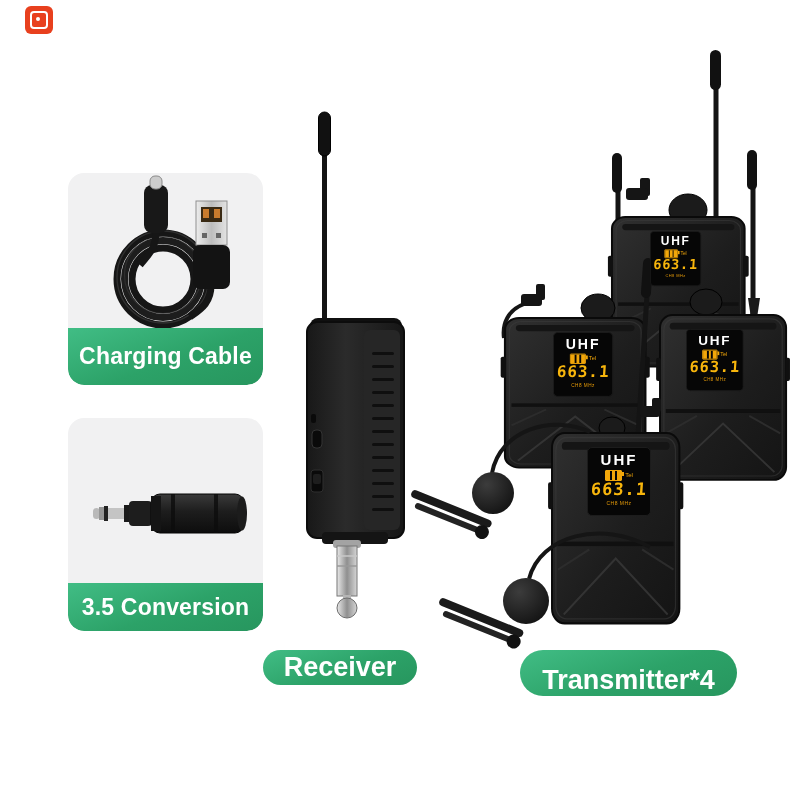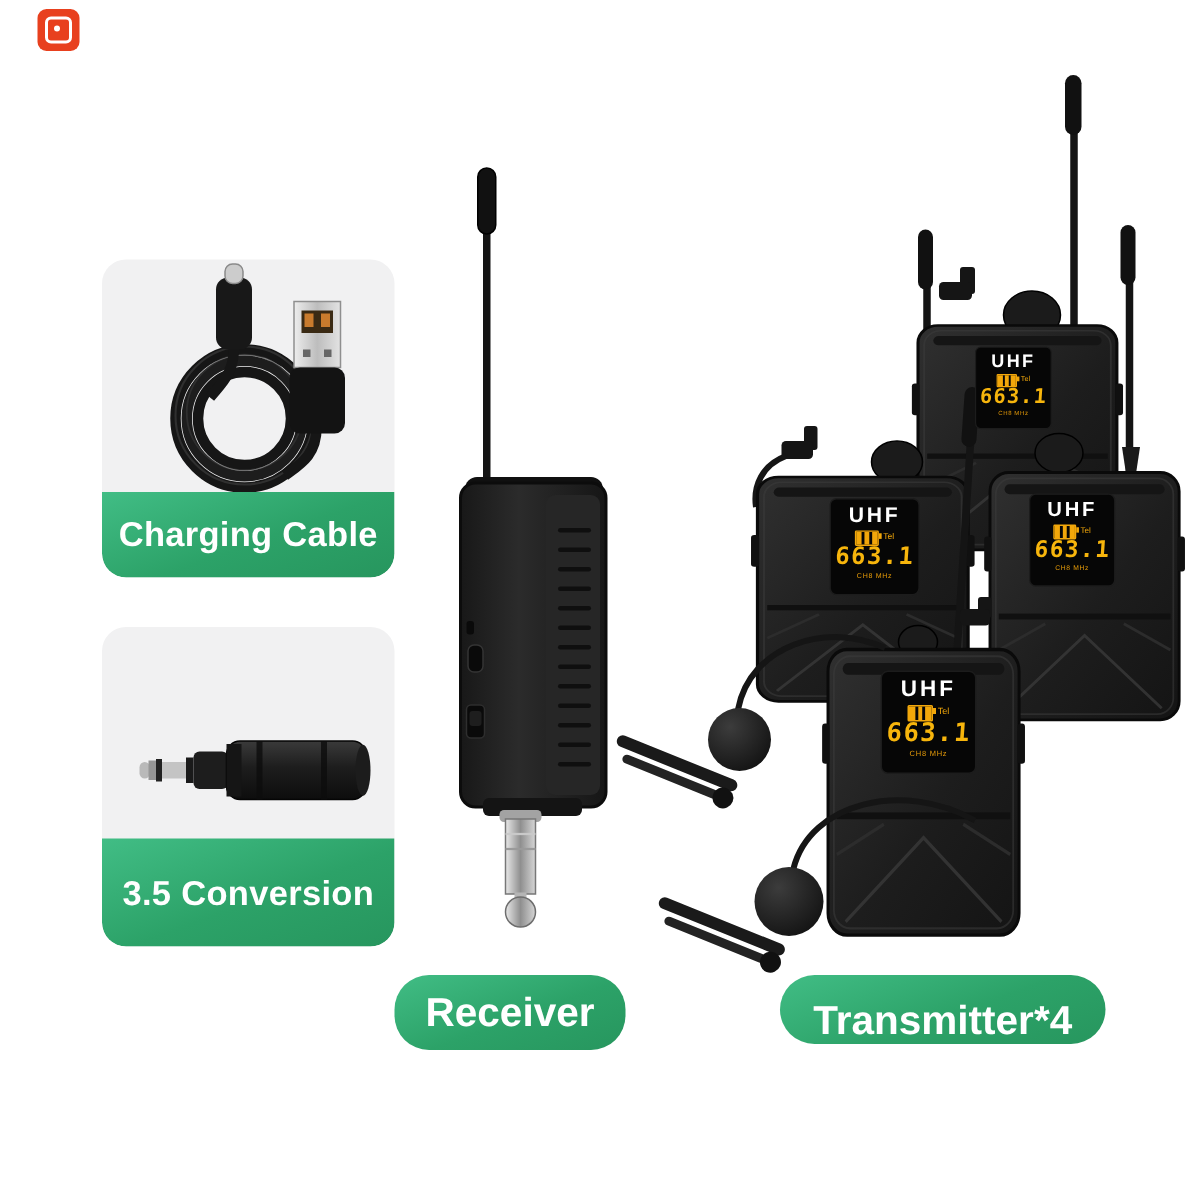--- a/index.html
+++ b/index.html
@@ -16,21 +16,21 @@
   
   .card{position:absolute;width:195px;border-radius:16px;background:#f1f1f2;overflow:hidden;}
   .card-cable{left:68px;top:173px;height:212px;}
   .card-adapter{left:68px;top:418px;height:213px;}
   .card svg.art{position:absolute;left:0;top:0;}
   .band{position:absolute;left:0;right:0;bottom:0;display:flex;align-items:center;justify-content:center;
         background:linear-gradient(160deg,#41bd85 0%,#2ca268 55%,#27965e 100%);
         color:#fff;font-weight:bold;font-size:23px;letter-spacing:.2px;
         border-radius:0 0 16px 16px;}
   .card-cable .band{height:57px;}
-  .card-adapter .band{height:72px;align-items:center;}
+  .card-adapter .band{height:48px;align-items:center;}
 
   
   svg.scene{position:absolute;left:0;top:0;width:800px;height:800px;}
 
   
   .lcd{position:absolute;width:62px;height:67px;background:#060606;border:1px solid #1c1c1c;
        border-radius:5px;display:flex;flex-direction:column;align-items:center;
        transform-origin:top left;z-index:4;}
   .lcd .uhf{color:#fff;font-weight:bold;font-size:15px;letter-spacing:2px;margin-top:4px;line-height:1;}
   .lcd .meter{display:flex;align-items:center;gap:3px;margin-top:4px;height:8px;}
@@ -44,21 +44,21 @@
   .lcd .ch{font-size:5px;color:#e89c08;margin-top:3px;letter-spacing:.5px;line-height:1;}
   .lcd1{left:650px;top:231px;transform:scale(.8);}
   .lcd2{left:553px;top:332px;transform:scale(.94);}
   .lcd3{left:686px;top:329px;transform:scale(.9);}
   .lcd4{left:587px;top:447px;transform:scale(1);}
 
   
   .pill{position:absolute;display:flex;align-items:center;justify-content:center;border-radius:23px;
         background:linear-gradient(160deg,#41bd85 0%,#2ca268 55%,#27965e 100%);
         color:#fff;font-weight:bold;font-size:27px;z-index:5;}
-  .pill-receiver{left:263px;top:650px;width:154px;height:50px;}
+  .pill-receiver{left:263px;top:650px;width:154px;height:35px;}
   .pill-tx{left:520px;top:650px;width:217px;height:46px;align-items:flex-end;}
 </style>
 </head>
 <body>
 
 <div class="stage">
 
   <div class="logo">
     <div class="glyph"></div>
   </div>

